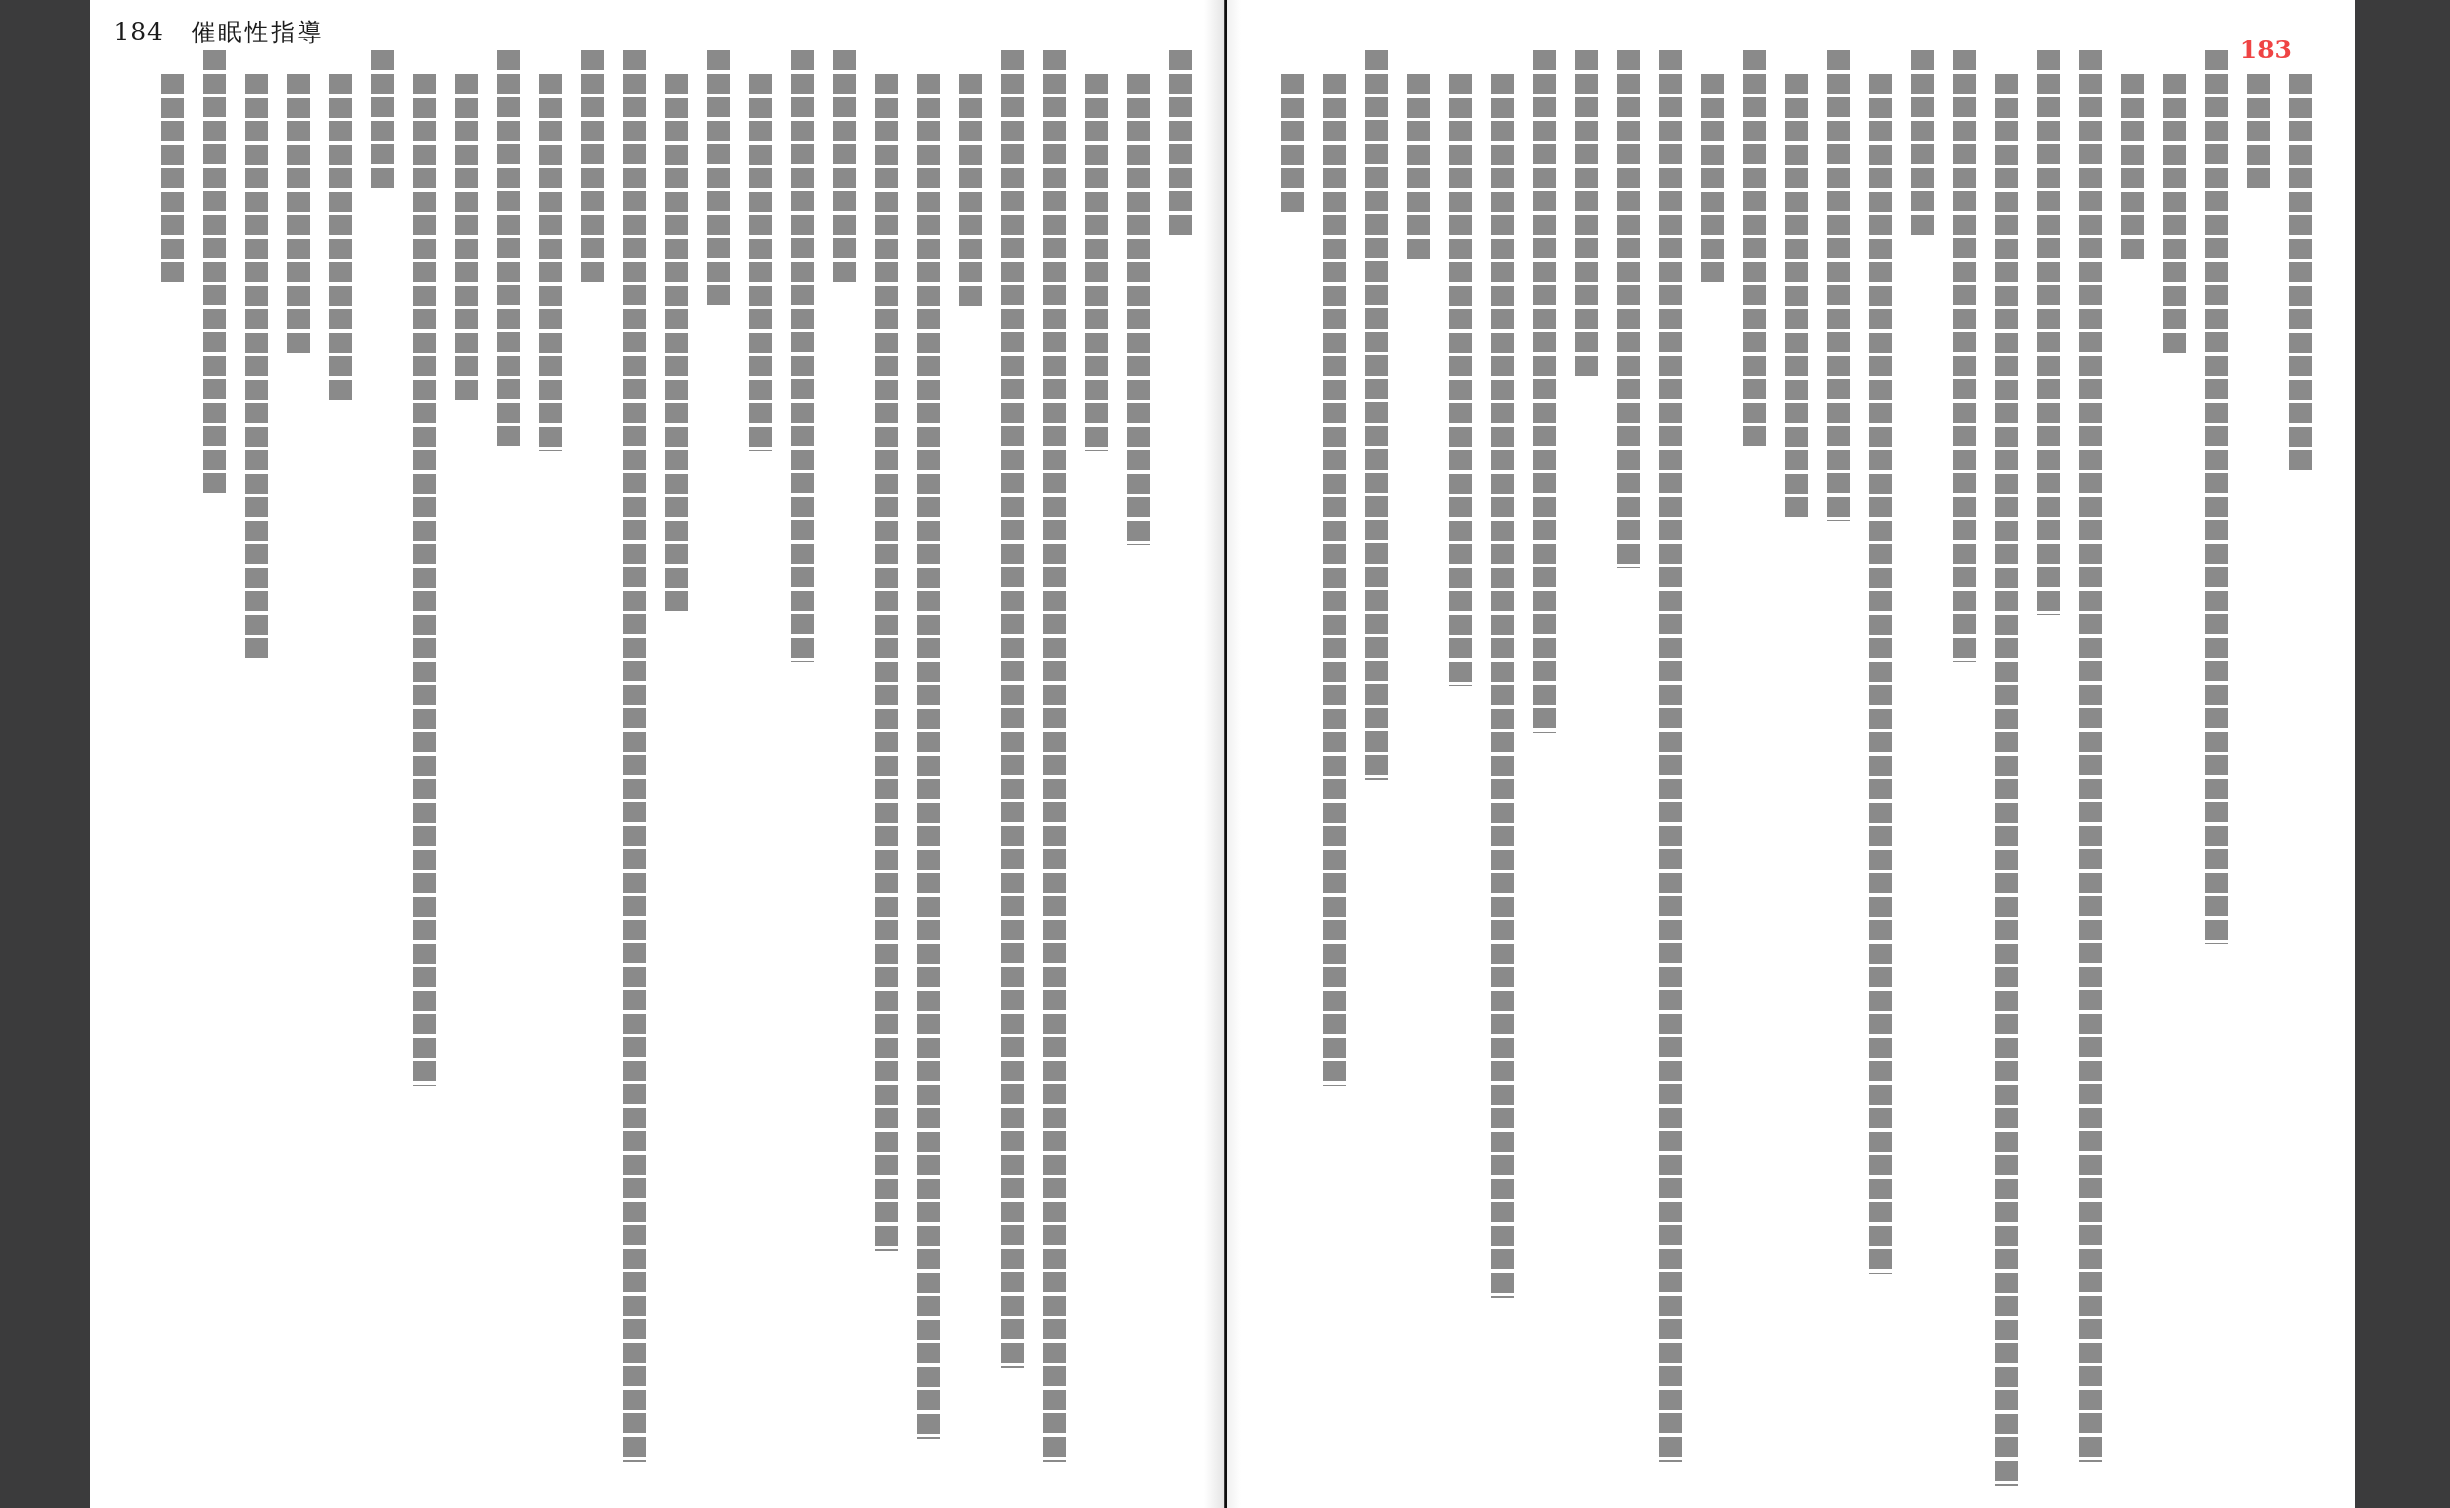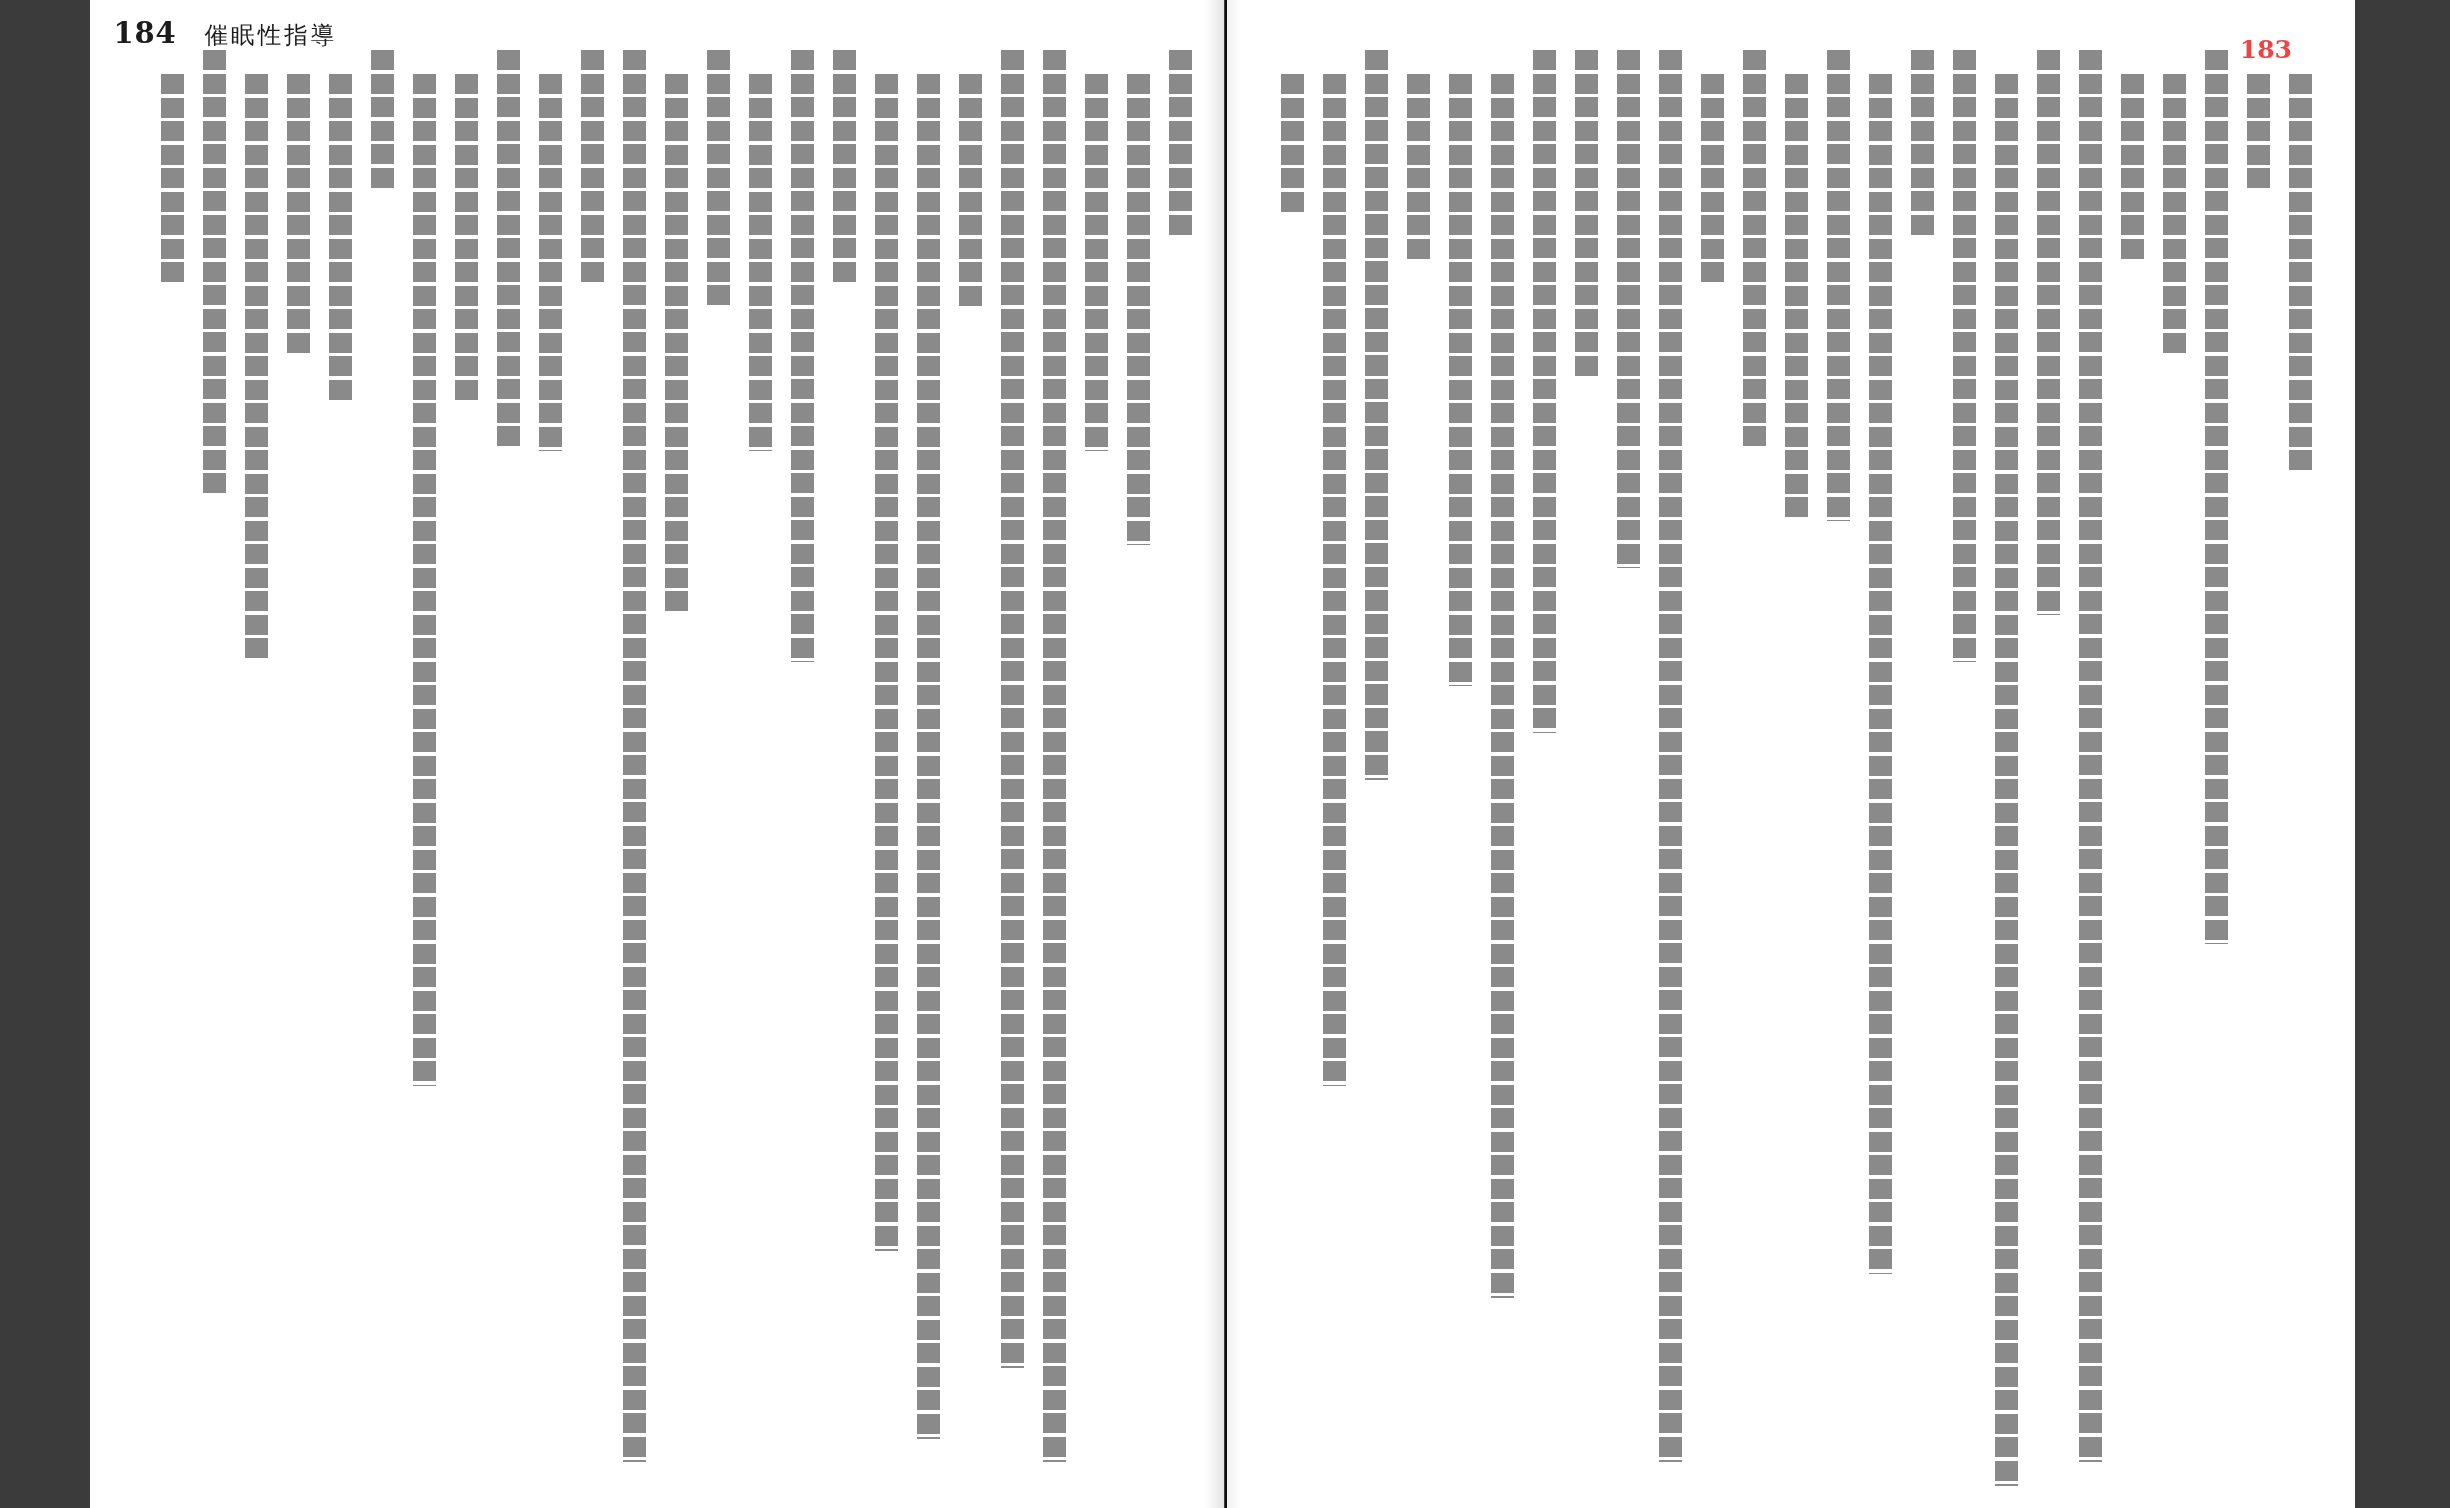--- a/index.html
+++ b/index.html
@@ -47,22 +47,22 @@
   .running-head {
     position: absolute;
     top: 15.7px; left: 23.5px;
     display: flex;
     align-items: baseline;
     gap: 28px;
     color: #1c1c1c;
     white-space: nowrap;
   }
   .folio-number {
-    font-weight: bold;
-    font-size: 29px;
+    font-weight: normal;
+    font-size: 25px;
     letter-spacing: 0.8px;
   }
   .running-title {
     font-size: 23.5px;
     letter-spacing: 3.1px;
   }
   .folio-right {
     position: absolute;
     top: 9.4px; right: 63px;
     font-weight: bold;

